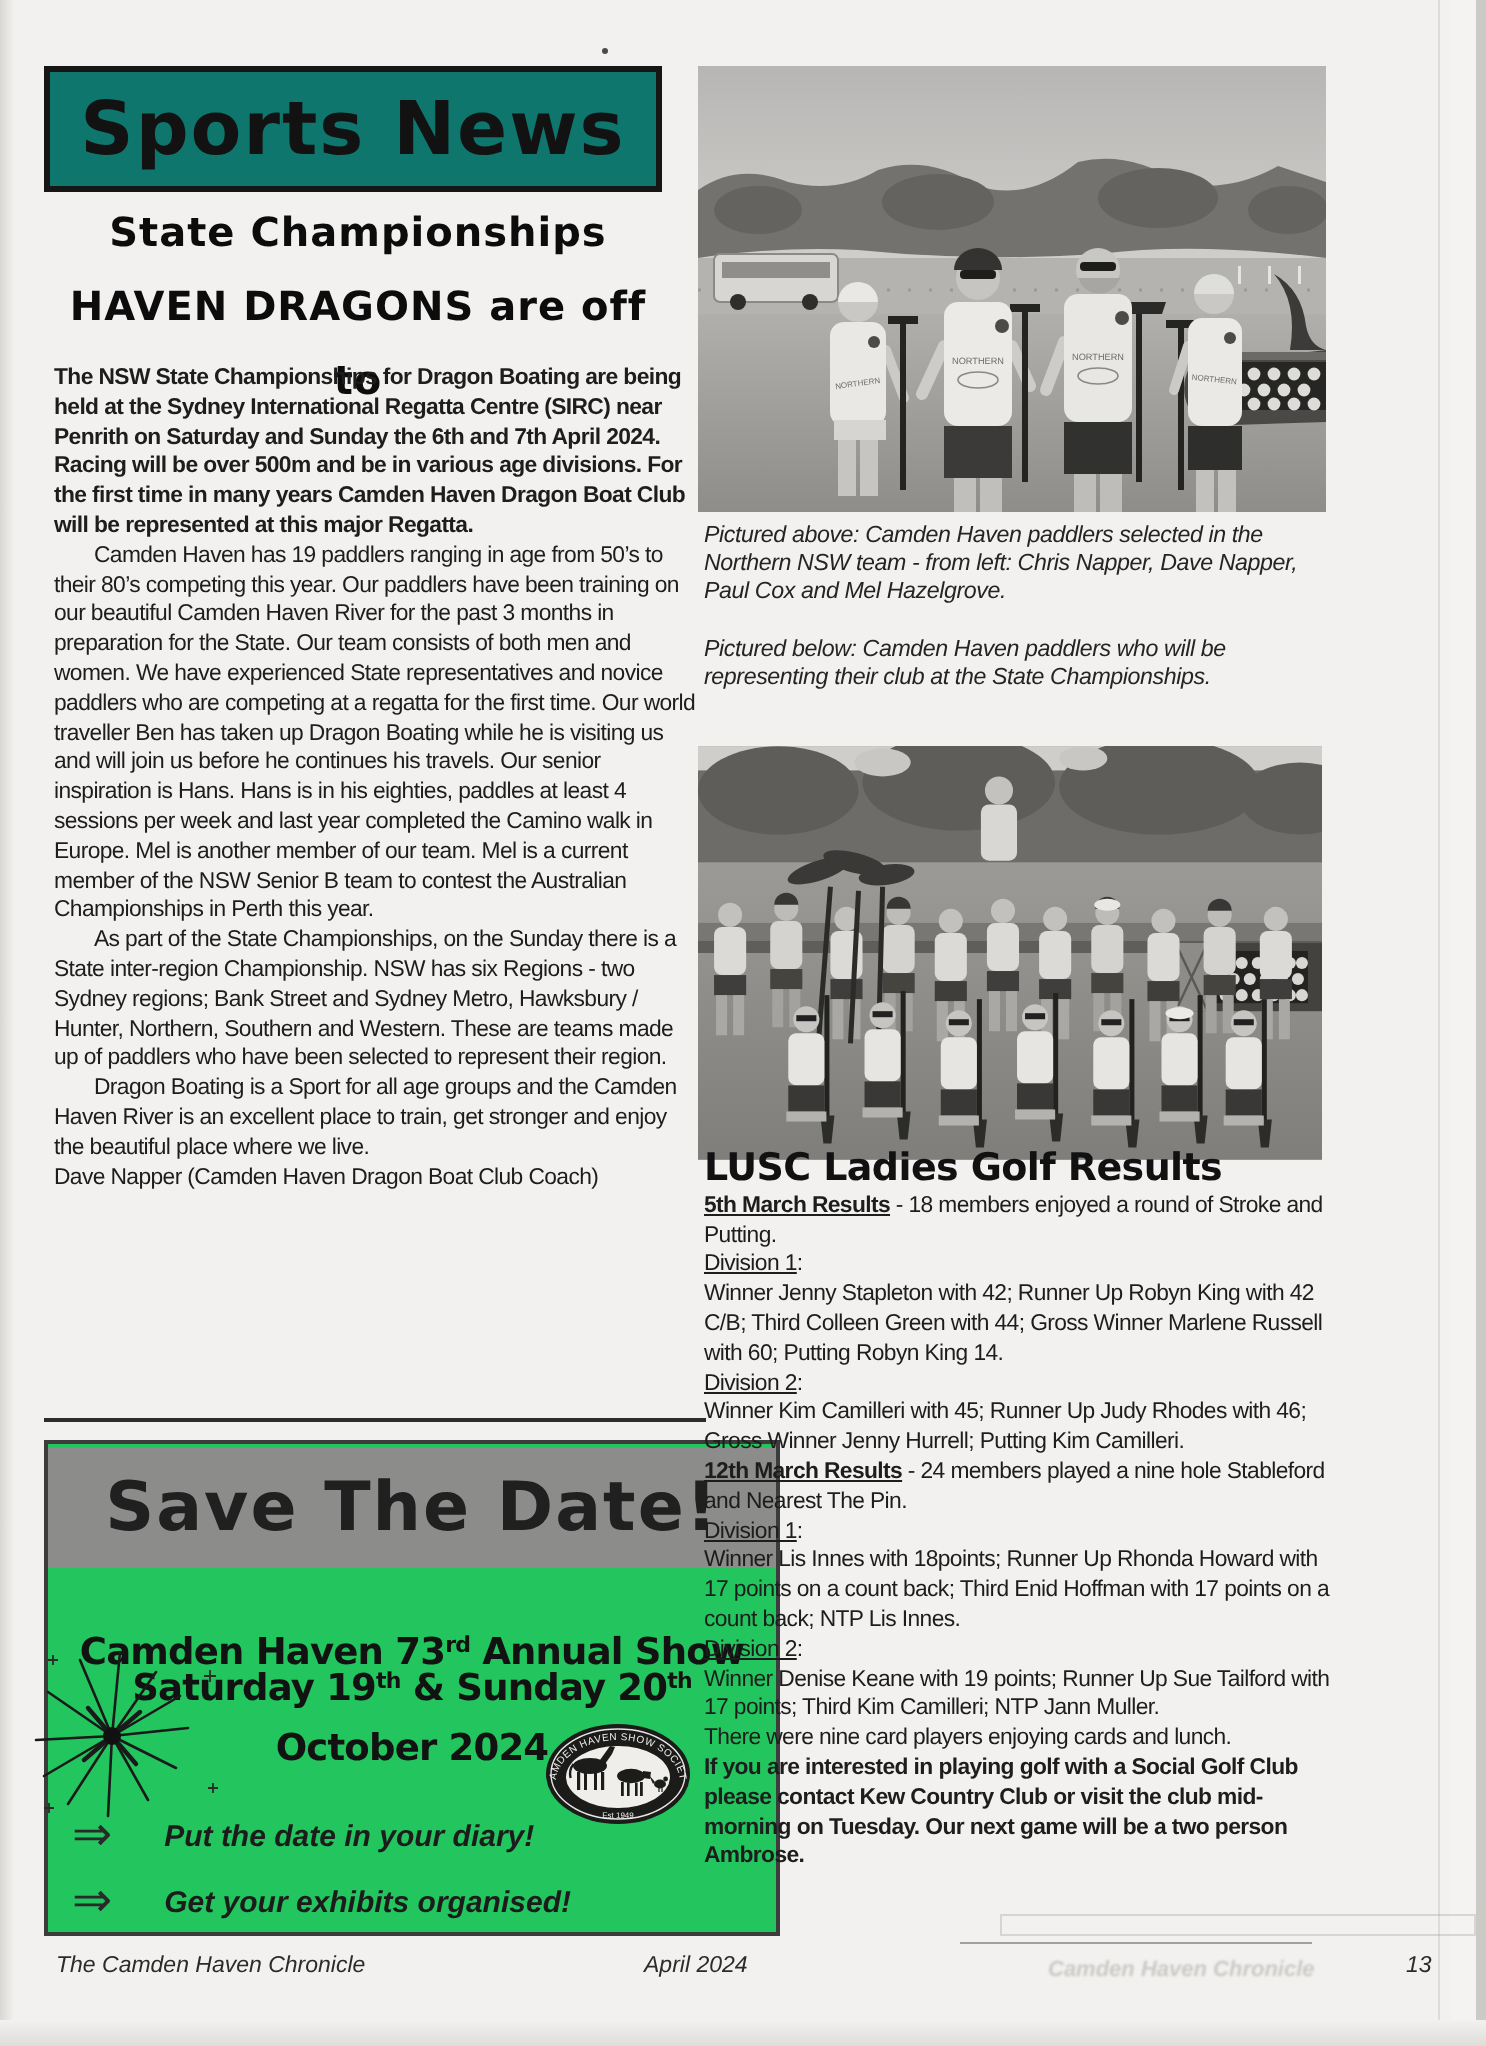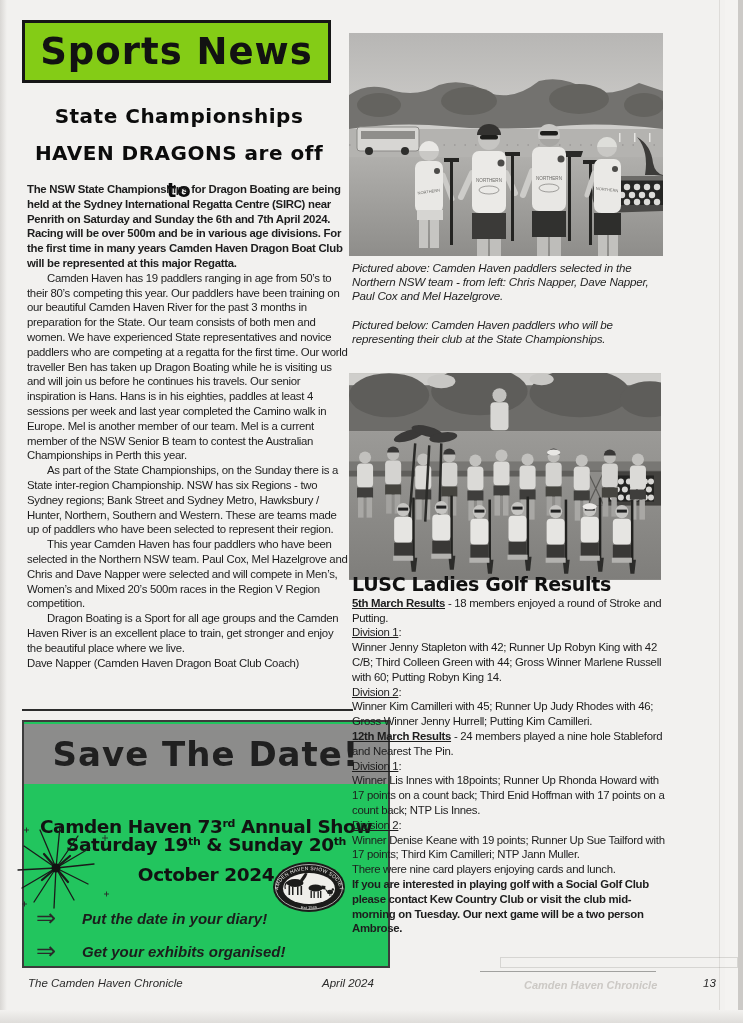--- a/index.html
+++ b/index.html
@@ -13,22 +13,22 @@
   .scan-edge{position:absolute;right:0;top:0;bottom:0;width:5px;background:#cccac7;}
   .scan-bottom{position:absolute;left:0;right:0;bottom:0;height:13px;
                background:linear-gradient(#f2f1ef,#dfddda);}
   .dot-artifact{position:absolute;left:301px;top:24px;width:3px;height:3px;border-radius:50%;background:#4a4a48;}
   .ghost-box{position:absolute;left:500px;top:957px;width:236px;height:9px;border:1px solid rgba(150,148,144,.30);}
   .ghost-line{position:absolute;left:480px;top:971px;width:176px;border-top:1px solid rgba(95,95,93,.55);}
   .ghost-text{position:absolute;left:524px;top:979px;font-size:11px;font-style:italic;
               color:#ccc9c5;filter:blur(.4px);font-weight:bold;}
 
   
-  .sports-banner{position:absolute;left:22px;top:20px;width:303px;height:57px;
-                 background:#84cc16;border:3px solid #161616;
+  .sports-banner{position:absolute;left:22px;top:33px;width:303px;height:57px;
+                 background:#0f766e;border:3px solid #161616;
                  display:flex;align-items:center;justify-content:center;}
   .sports-banner span{font-family:"DejaVu Sans",sans-serif;font-weight:bold;font-size:37px;
                       letter-spacing:1px;color:#121212;}
   .headline{position:absolute;left:22px;top:98px;width:314px;text-align:center;
             font-family:"DejaVu Sans",sans-serif;font-weight:bold;font-size:20px;
             line-height:37px;color:#0c0c0c;letter-spacing:.5px;}
   .article{position:absolute;left:27px;top:182px;width:321px;
            font-size:11.4px;line-height:14.8px;letter-spacing:-0.3px;color:#1d1d1d;}
   .article p{margin:0;}
   .article p.indent{text-indent:20px;}
@@ -97,21 +97,20 @@
 
   <div class="headline">
     <div>State Championships</div>
     <div>HAVEN DRAGONS are off to</div>
   </div>
 
   <div class="article">
     <p class="bold">The NSW State Championships for Dragon Boating are being held at the Sydney International Regatta Centre (SIRC) near Penrith on Saturday and Sunday the 6th and 7th April 2024. Racing will be over 500m and be in various age divisions. For the first time in many years Camden Haven Dragon Boat Club will be represented at this major Regatta.</p>
     <p class="indent">Camden Haven has 19 paddlers ranging in age from 50’s to their 80’s competing this year. Our paddlers have been training on our beautiful Camden Haven River for the past 3 months in preparation for the State. Our team consists of both men and women. We have experienced State representatives and novice paddlers who are competing at a regatta for the first time. Our world traveller Ben has taken up Dragon Boating while he is visiting us and will join us before he continues his travels. Our senior inspiration is Hans. Hans is in his eighties, paddles at least 4 sessions per week and last year completed the Camino walk in Europe. Mel is another member of our team. Mel is a current member of the NSW Senior B team to contest the Australian Championships in Perth this year.</p>
     <p class="indent">As part of the State Championships, on the Sunday there is a State inter-region Championship. NSW has six Regions - two Sydney regions; Bank Street and Sydney Metro, Hawksbury / Hunter, Northern, Southern and Western. These are teams made up of paddlers who have been selected to represent their region.</p>
-    <p class="indent">This year Camden Haven has four paddlers who have been selected in the Northern NSW team. Paul Cox, Mel Hazelgrove and Chris and Dave Napper were selected and will compete in Men’s, Women’s and Mixed 20’s 500m races in the Region V Region competition.</p>
     <p class="indent">Dragon Boating is a Sport for all age groups and the Camden Haven River is an excellent place to train, get stronger and enjoy the beautiful place where we live.</p>
     <p class="byline">Dave Napper (Camden Haven Dragon Boat Club Coach)</p>
   </div>
 
   <div class="col-rule"></div>
 
   <div class="std-box">
     <div class="std-banner">
       <span>Save The Date!</span>
     </div>

